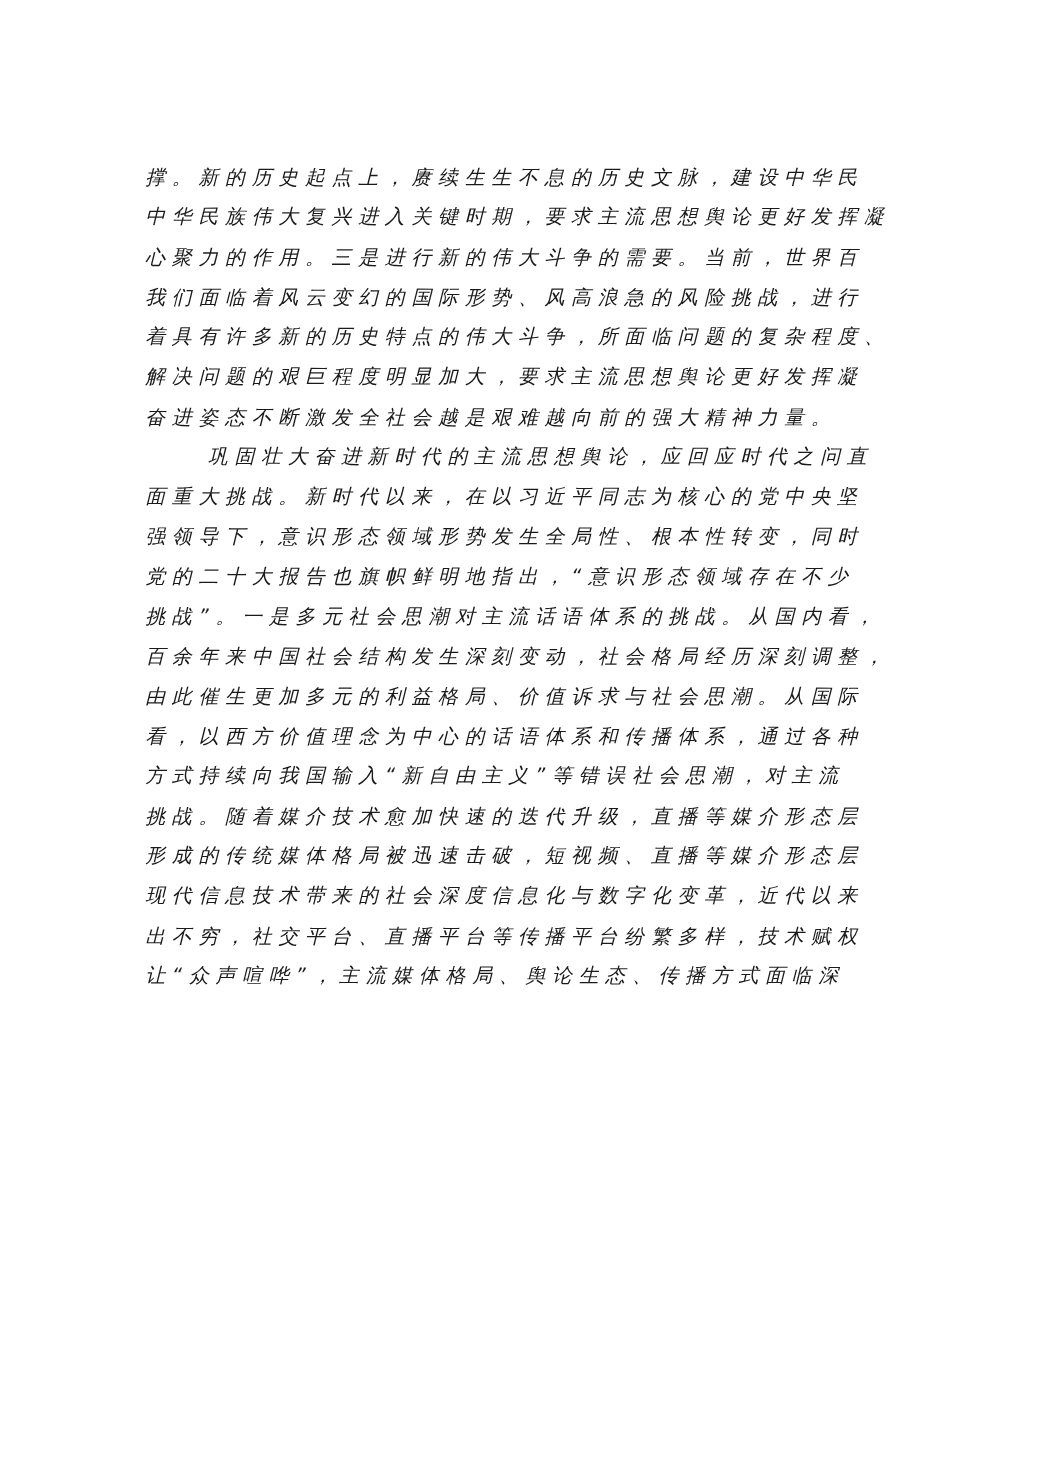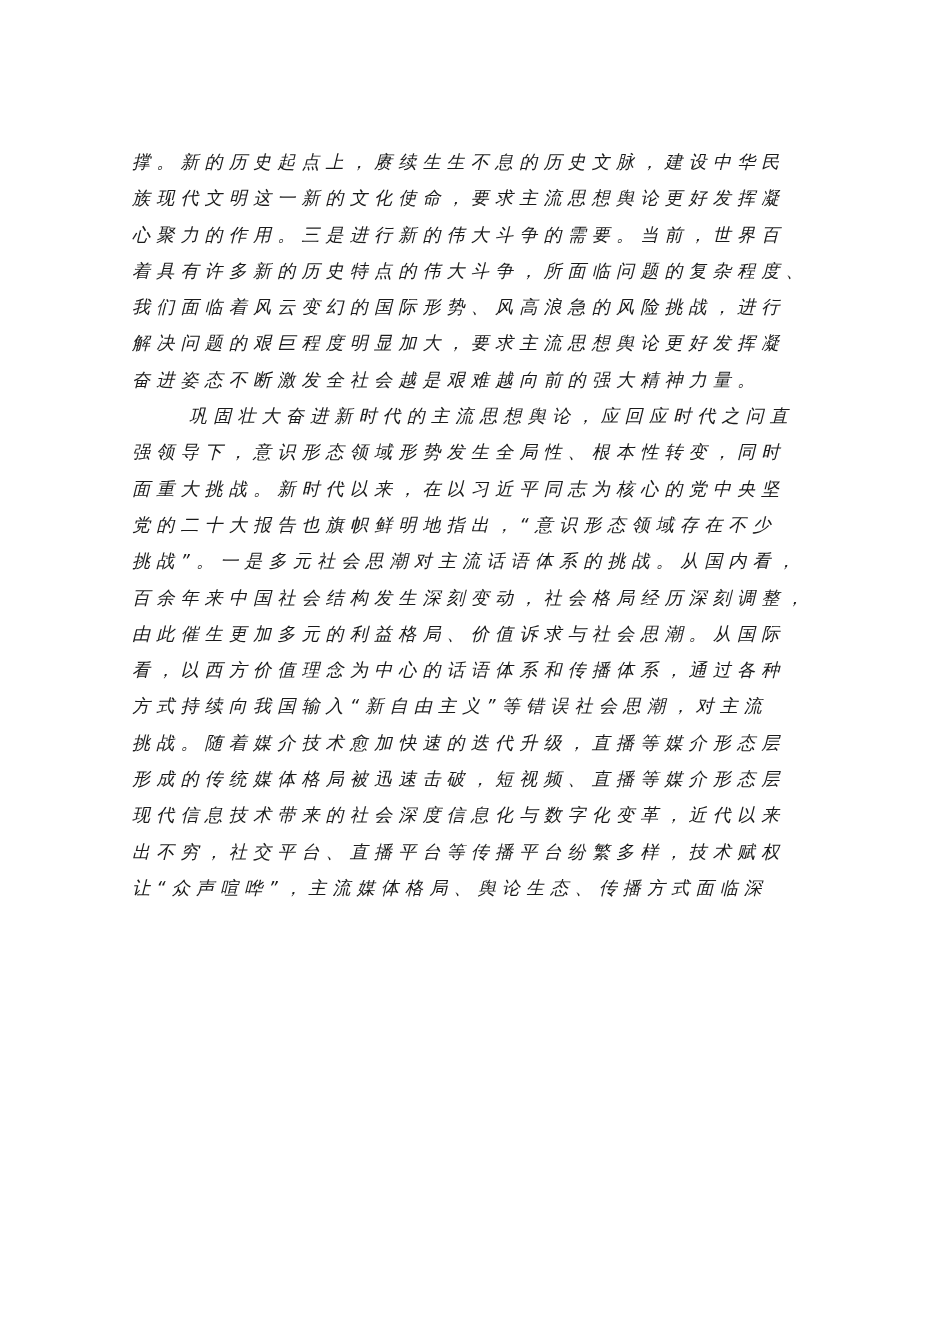--- a/index.html
+++ b/index.html
@@ -42,32 +42,32 @@
     }
   </style>
 </head>
 <body>
 
 <div class="page">
   <div class="text-body">
 
     <div class="paragraph">
       <div class="line">撑。新的历史起点上，赓续生生不息的历史文脉，建设中华民</div>
-      <div class="line">族现代文明这一新的文化使命，要求主流思想舆论更好发挥凝</div>
+      <div class="line">中华民族伟大复兴进入关键时期，要求主流思想舆论更好发挥凝</div>
       <div class="line">心聚力的作用。三是进行新的伟大斗争的需要。当前，世界百</div>
+      <div class="line">我们面临着风云变幻的国际形势、风高浪急的风险挑战，进行</div>
       <div class="line">着具有许多新的历史特点的伟大斗争，所面临问题的复杂程度、</div>
-      <div class="line">我们面临着风云变幻的国际形势、风高浪急的风险挑战，进行</div>
       <div class="line">解决问题的艰巨程度明显加大，要求主流思想舆论更好发挥凝</div>
       <div class="line">奋进姿态不断激发全社会越是艰难越向前的强大精神力量。</div>
     </div>
 
     <div class="paragraph">
       <div class="line indent">巩固壮大奋进新时代的主流思想舆论，应回应时代之问直</div>
+      <div class="line">面重大挑战。新时代以来，在以习近平同志为核心的党中央坚</div>
       <div class="line">强领导下，意识形态领域形势发生全局性、根本性转变，同时</div>
-      <div class="line">面重大挑战。新时代以来，在以习近平同志为核心的党中央坚</div>
       <div class="line">党的二十大报告也旗帜鲜明地指出，“意识形态领域存在不少</div>
       <div class="line">挑战”。一是多元社会思潮对主流话语体系的挑战。从国内看，</div>
       <div class="line">百余年来中国社会结构发生深刻变动，社会格局经历深刻调整，</div>
       <div class="line">由此催生更加多元的利益格局、价值诉求与社会思潮。从国际</div>
       <div class="line">看，以西方价值理念为中心的话语体系和传播体系，通过各种</div>
       <div class="line">方式持续向我国输入“新自由主义”等错误社会思潮，对主流</div>
       <div class="line">挑战。随着媒介技术愈加快速的迭代升级，直播等媒介形态层</div>
       <div class="line">形成的传统媒体格局被迅速击破，短视频、直播等媒介形态层</div>
       <div class="line">现代信息技术带来的社会深度信息化与数字化变革，近代以来</div>
       <div class="line">出不穷，社交平台、直播平台等传播平台纷繁多样，技术赋权</div>

